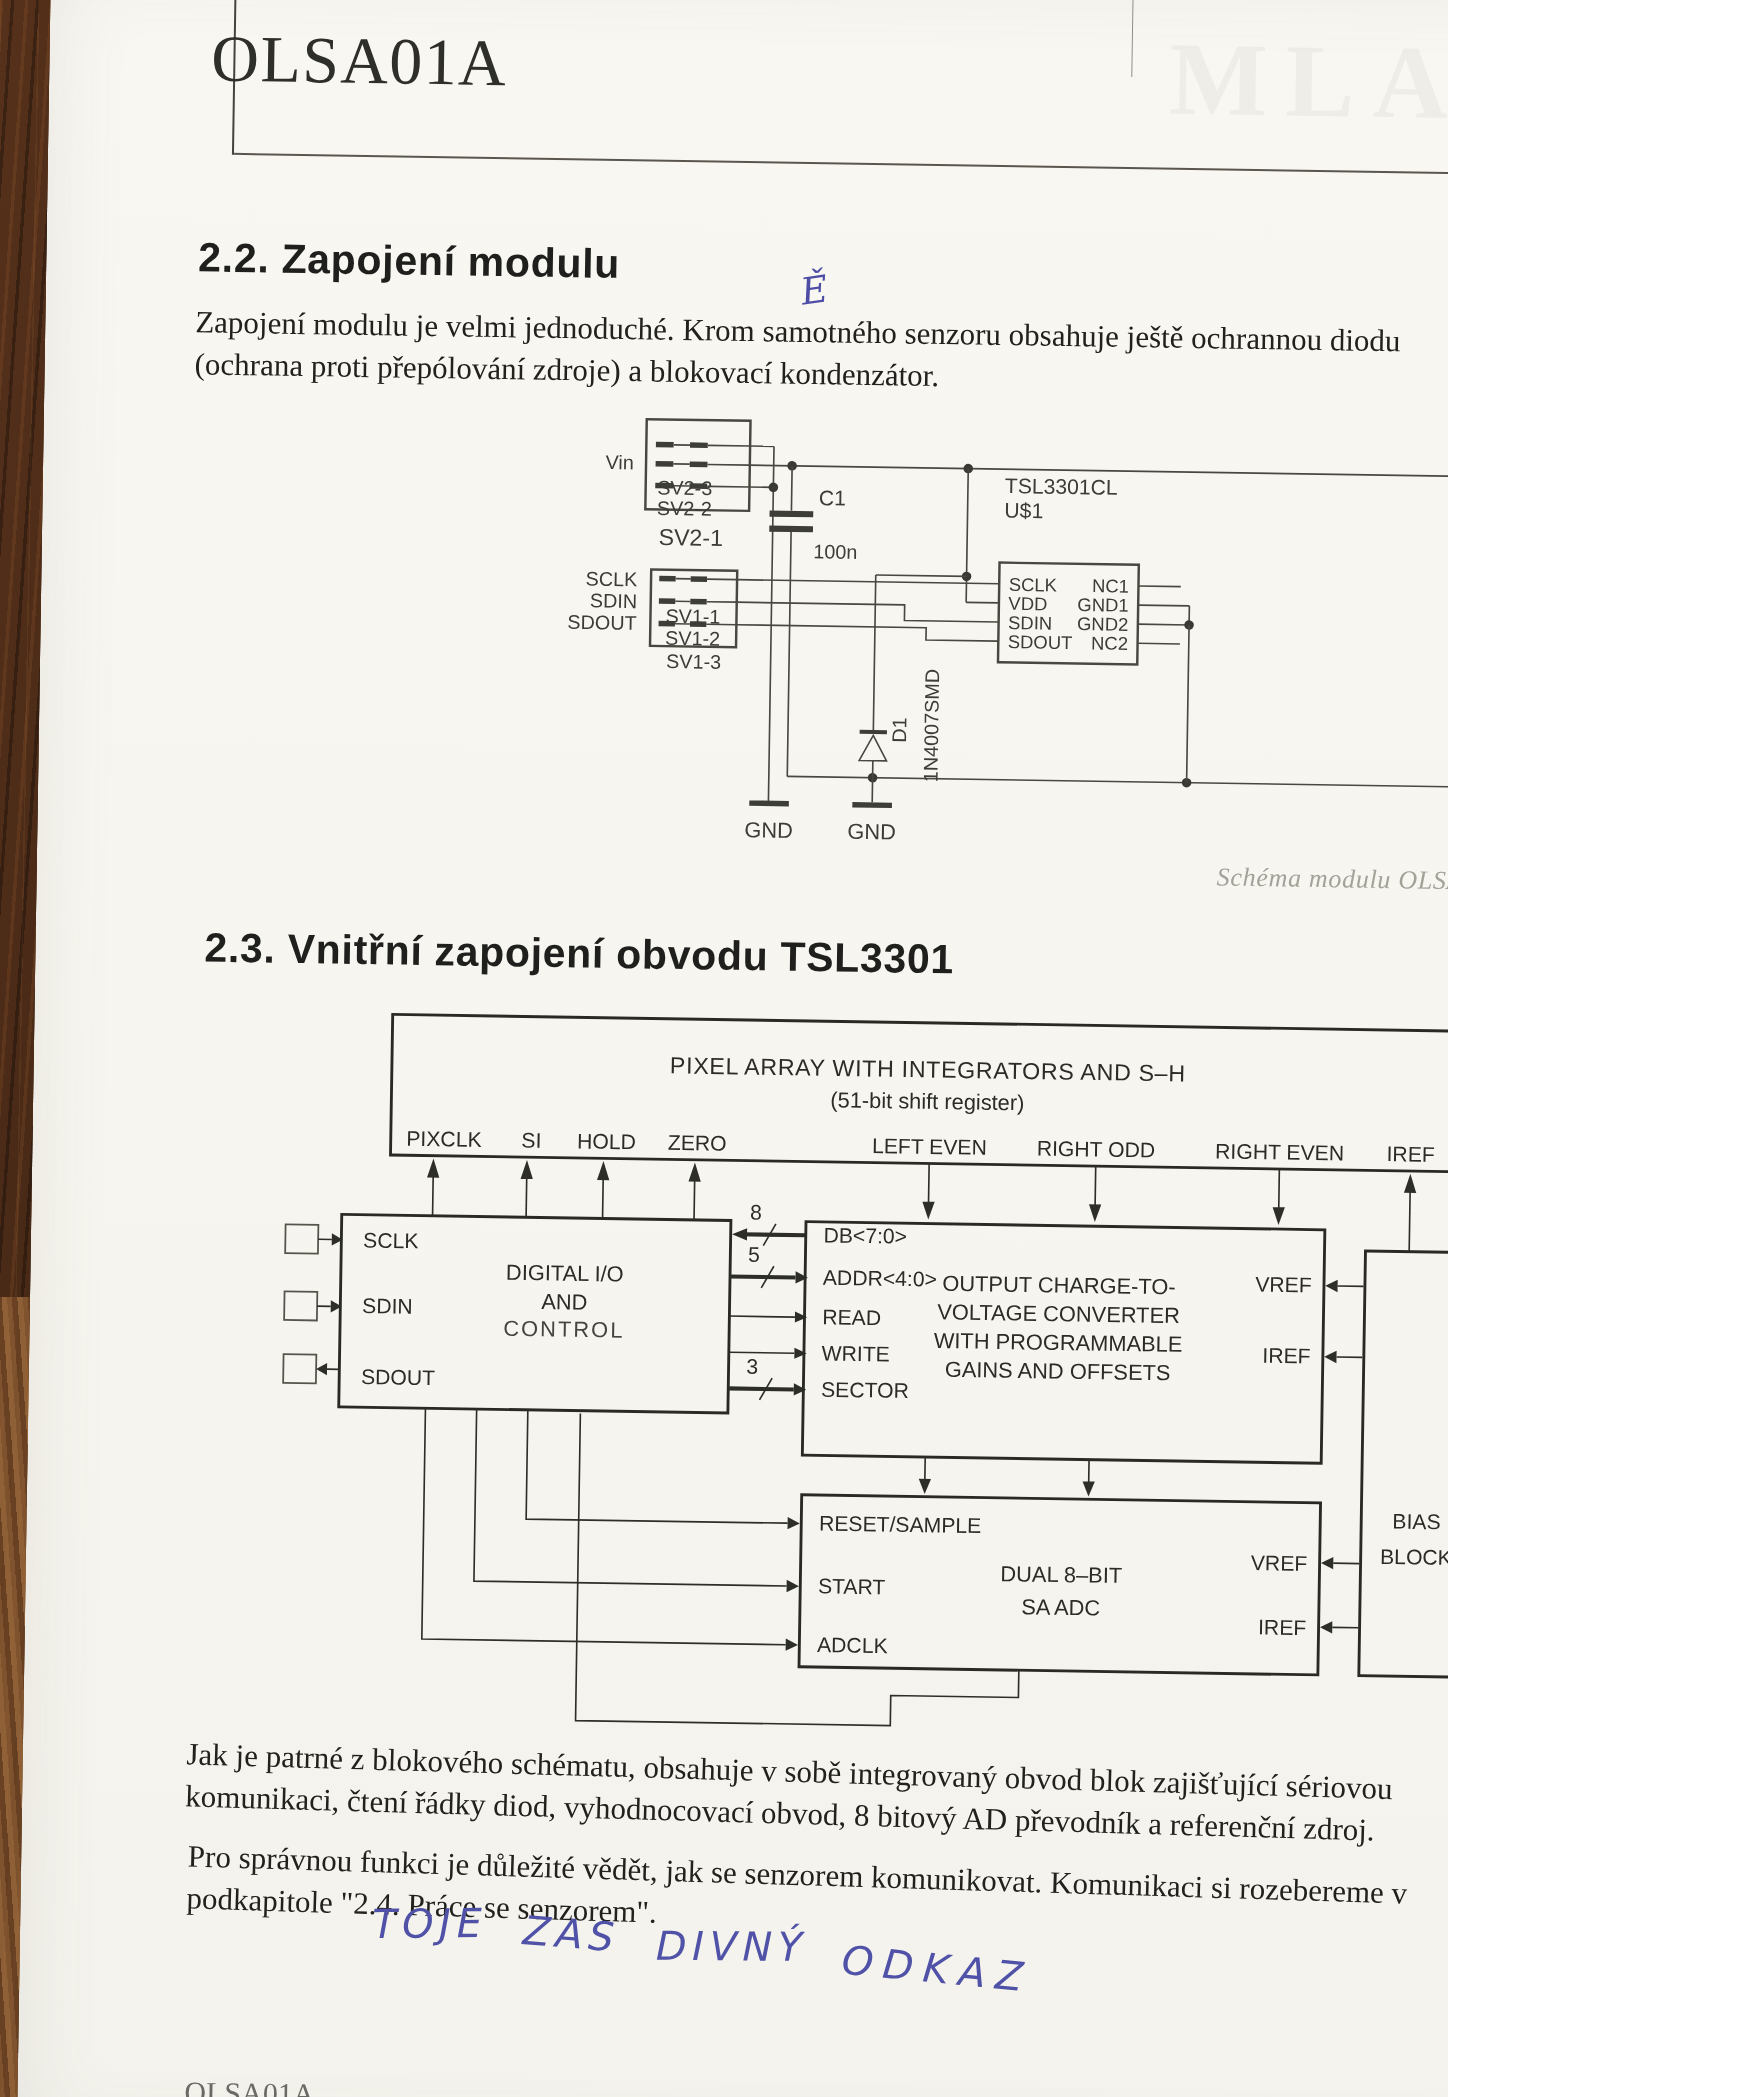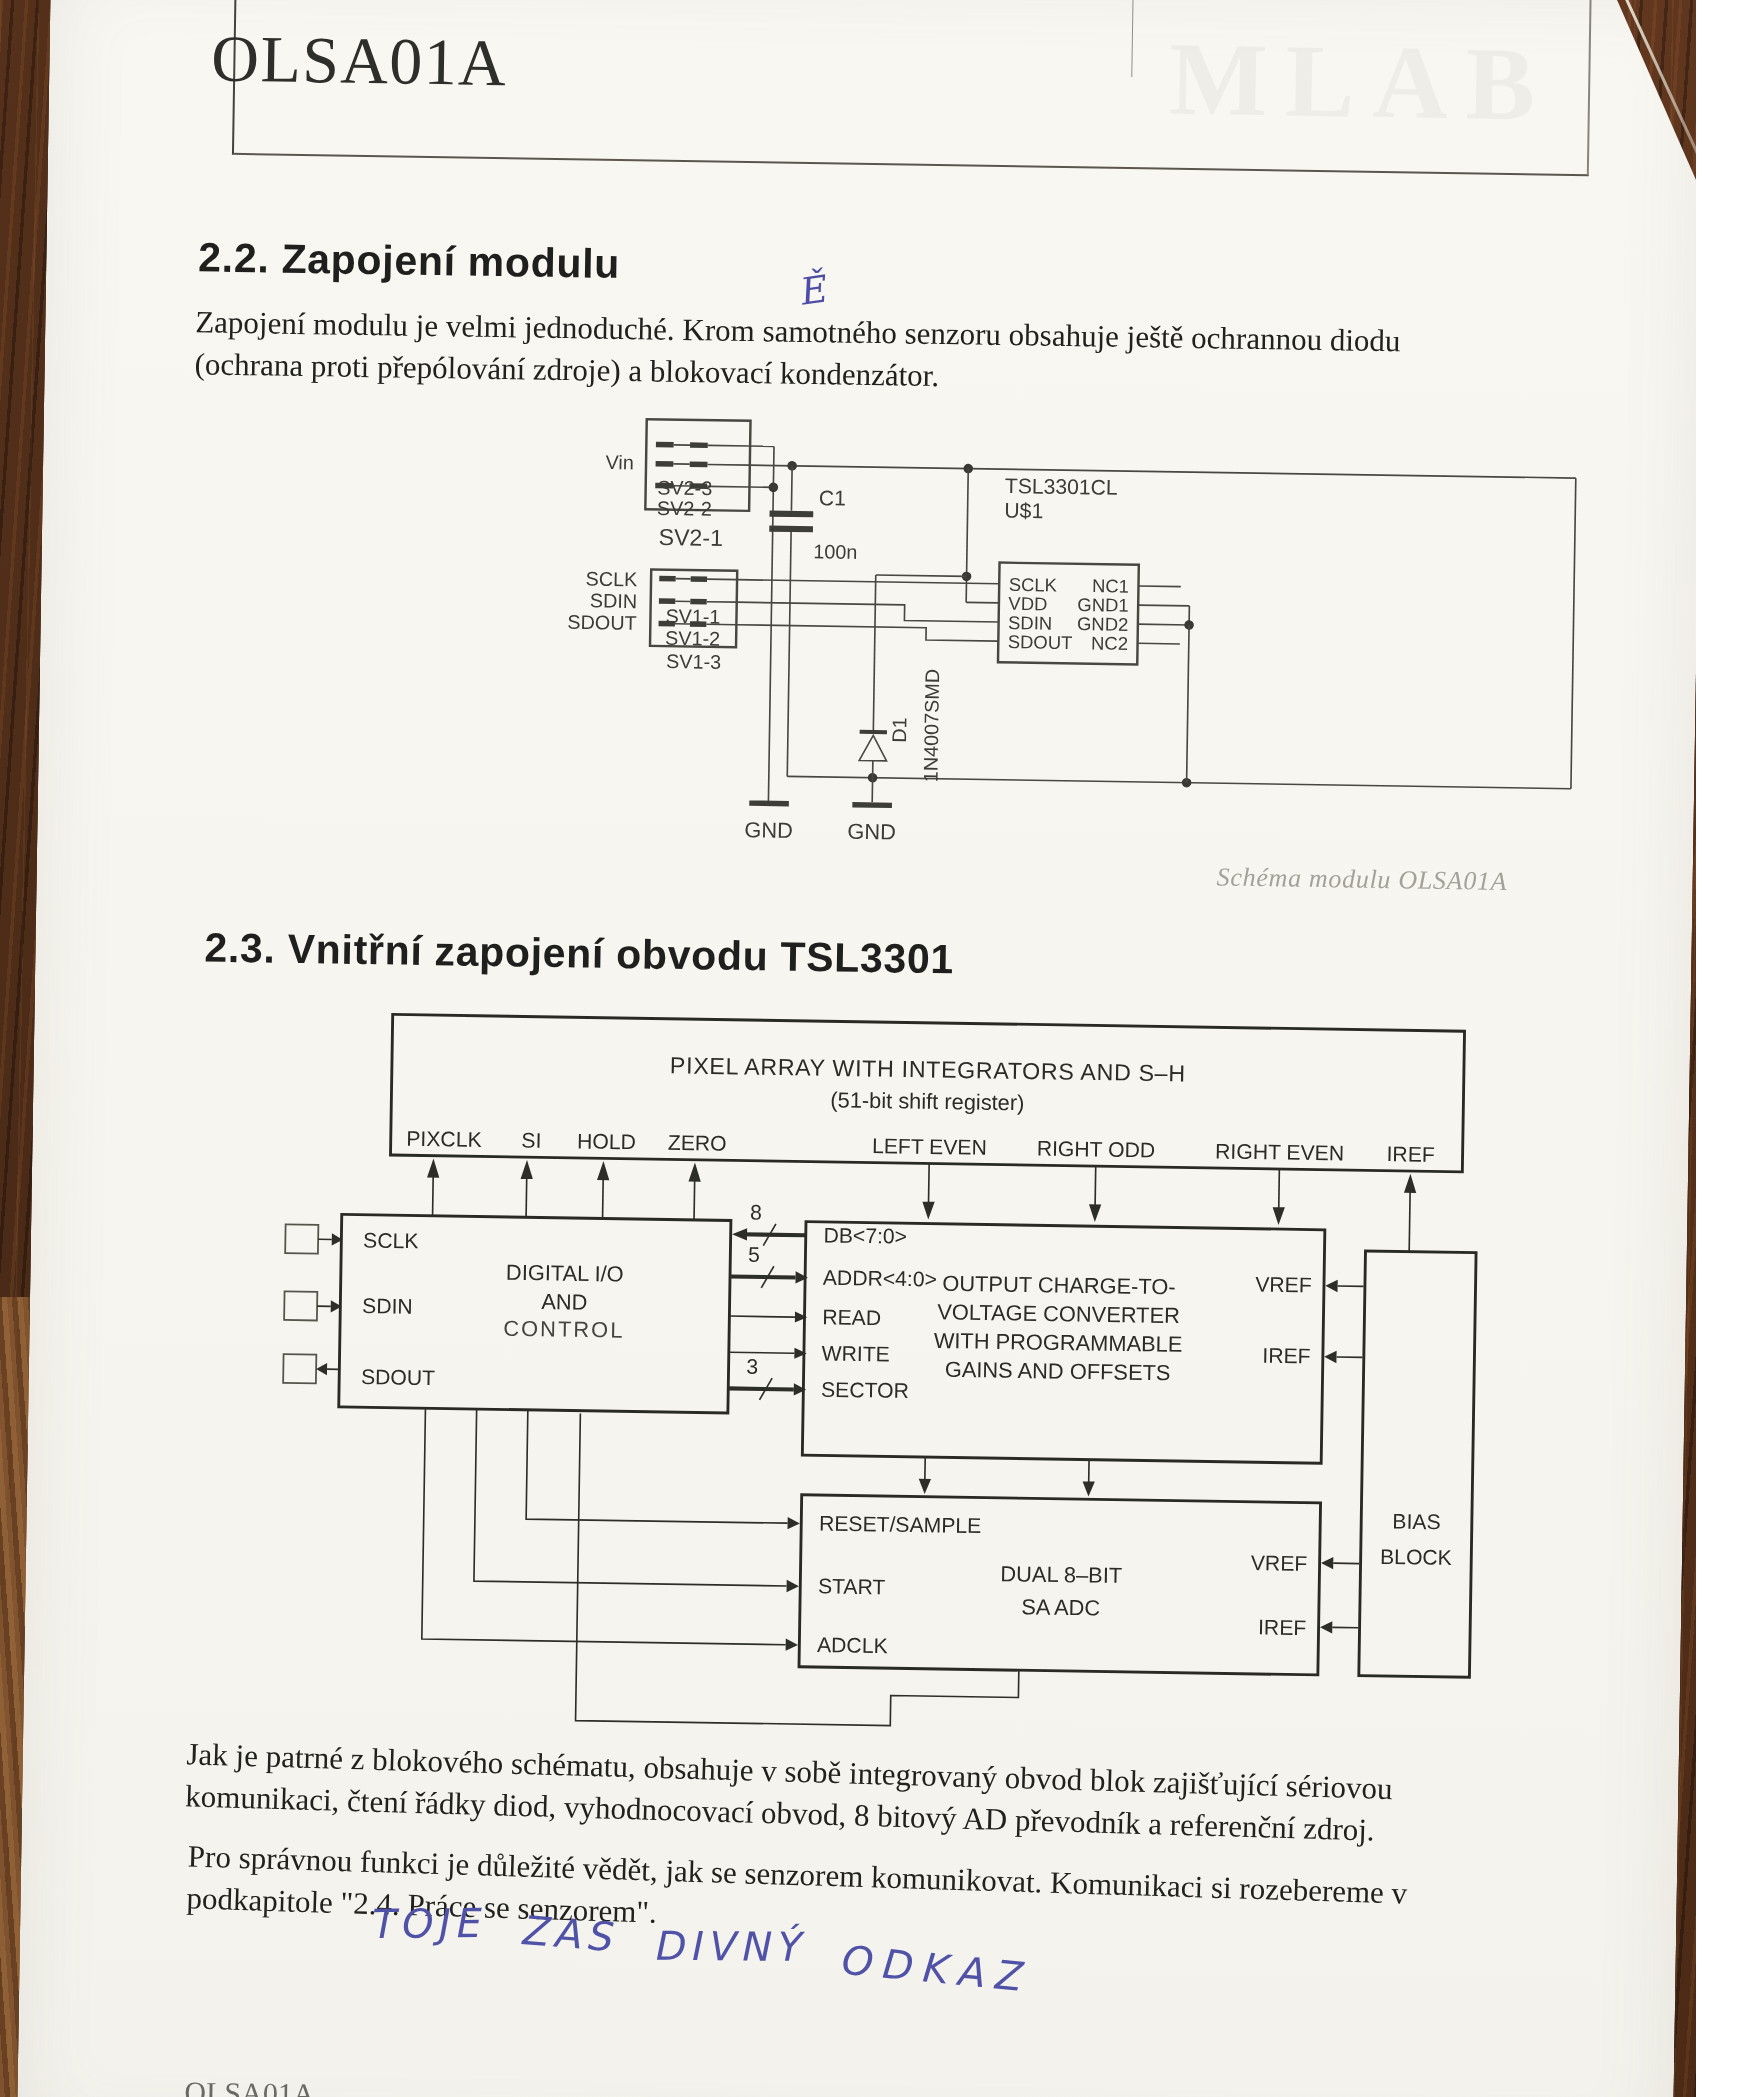--- a/index.html
+++ b/index.html
@@ -1,17 +1,17 @@
 <!DOCTYPE html>
 <html style="font-size:11px"><head>
 <meta charset="utf-8">
 <style>
   html,body{margin:0;padding:0;}
   body{font-family:"Liberation Sans",sans-serif;}
-  .stage{position:relative;width:1696px;height:2097px;overflow:hidden;
+  .stage{position:relative;width:1448px;height:2097px;overflow:hidden;
     background:
       repeating-linear-gradient(94deg, rgba(214,128,62,.12) 0 3.4px, rgba(0,0,0,0) 3.4px 11px, rgba(0,0,0,.30) 11px 14.3px, rgba(0,0,0,0) 14.3px 25px),
       repeating-linear-gradient(91deg, rgba(255,180,90,.07) 0 1.4px, rgba(0,0,0,0) 1.4px 38px),
       linear-gradient(100deg,#56311b 0%,#3a2212 28%,#4b2a16 52%,#63381f 78%,#4b2a16 100%);}
   .wood-light{position:absolute;left:0;top:1297px;width:79px;height:800px;
       background:repeating-linear-gradient(86deg,#8a5a33 0 4.8px,#6e4424 4.8px 10.2px,#9c6a3c 10.2px 15.7px);opacity:.85;}
   .paper{position:absolute;left:51px;top:-41px;width:1656px;height:2185px;
       background:linear-gradient(180deg,#f8f7f2 0%,#f6f5ef 55%,#f3f2ec 100%);
       transform:rotate(0.9deg);transform-origin:0 0;
       clip-path:polygon(0 0,1559px 0,1656px 212px,1656px 2185px,0 2185px);

